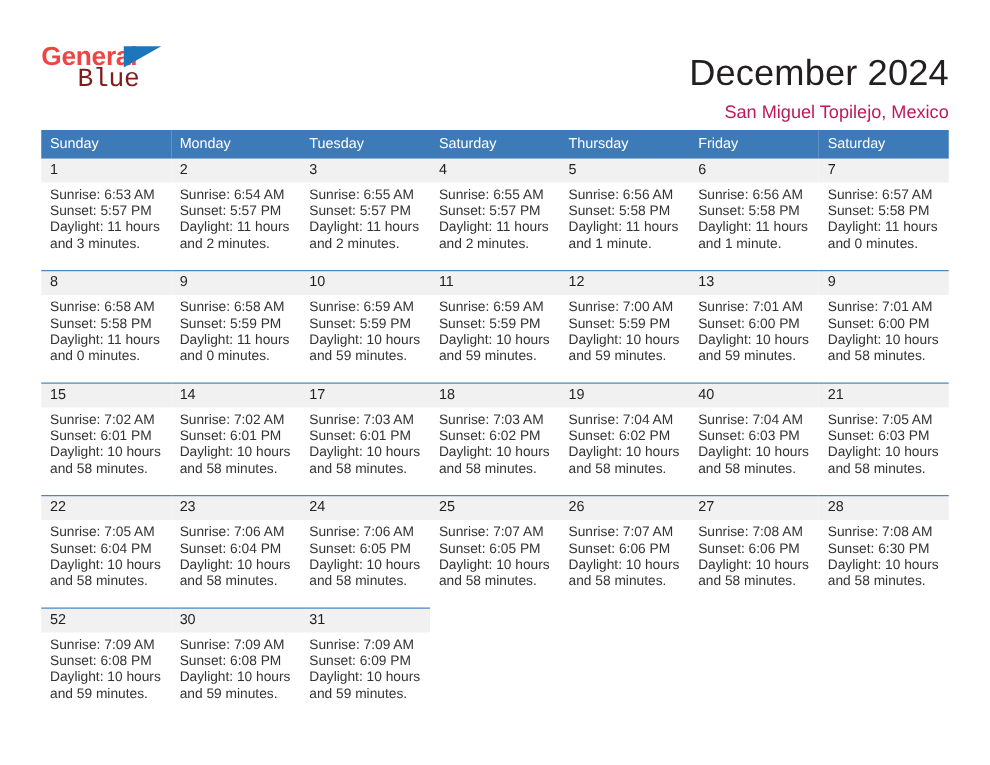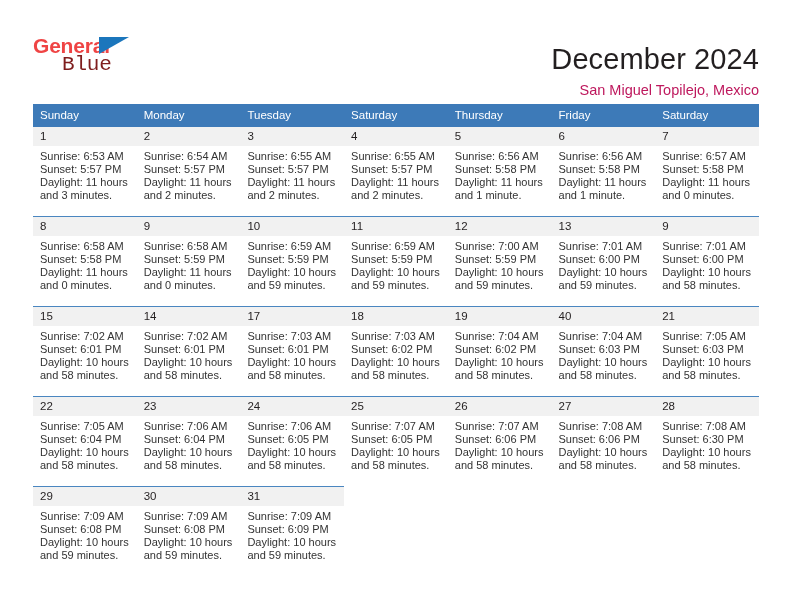--- a/index.html
+++ b/index.html
@@ -429,21 +429,21 @@
               <div class="dayinfo">
                 <div>Sunrise: 7:08 AM</div>
                 <div>Sunset: 6:30 PM</div>
                 <div>Daylight: 10 hours</div>
                 <div>and 58 minutes.</div>
               </div>
             </td>
           </tr>
           <tr class="weekrow">
             <td class="daycell">
-              <div class="daynum">29</div>
+              <div class="daynum">52</div>
               <div class="dayinfo">
                 <div>Sunrise: 7:09 AM</div>
                 <div>Sunset: 6:08 PM</div>
                 <div>Daylight: 10 hours</div>
                 <div>and 59 minutes.</div>
               </div>
             </td>
             <td class="daycell">
               <div class="daynum">30</div>
               <div class="dayinfo">

